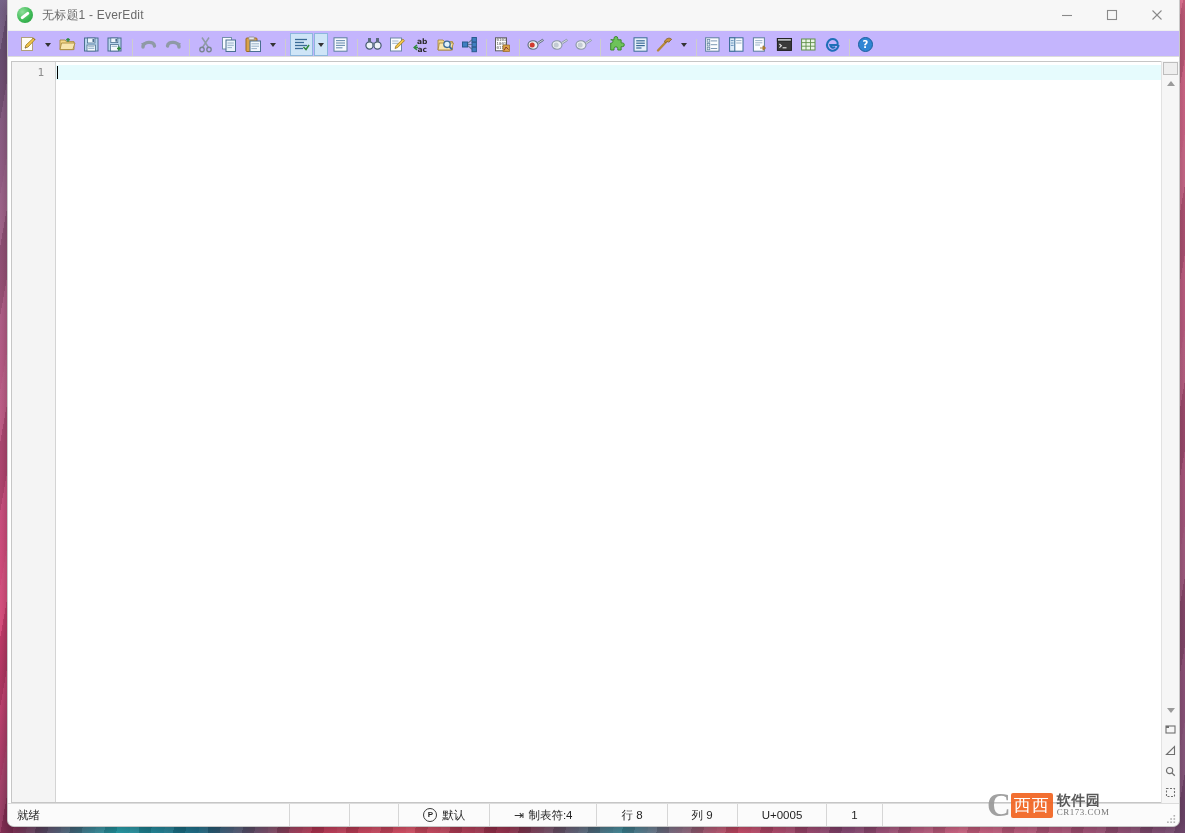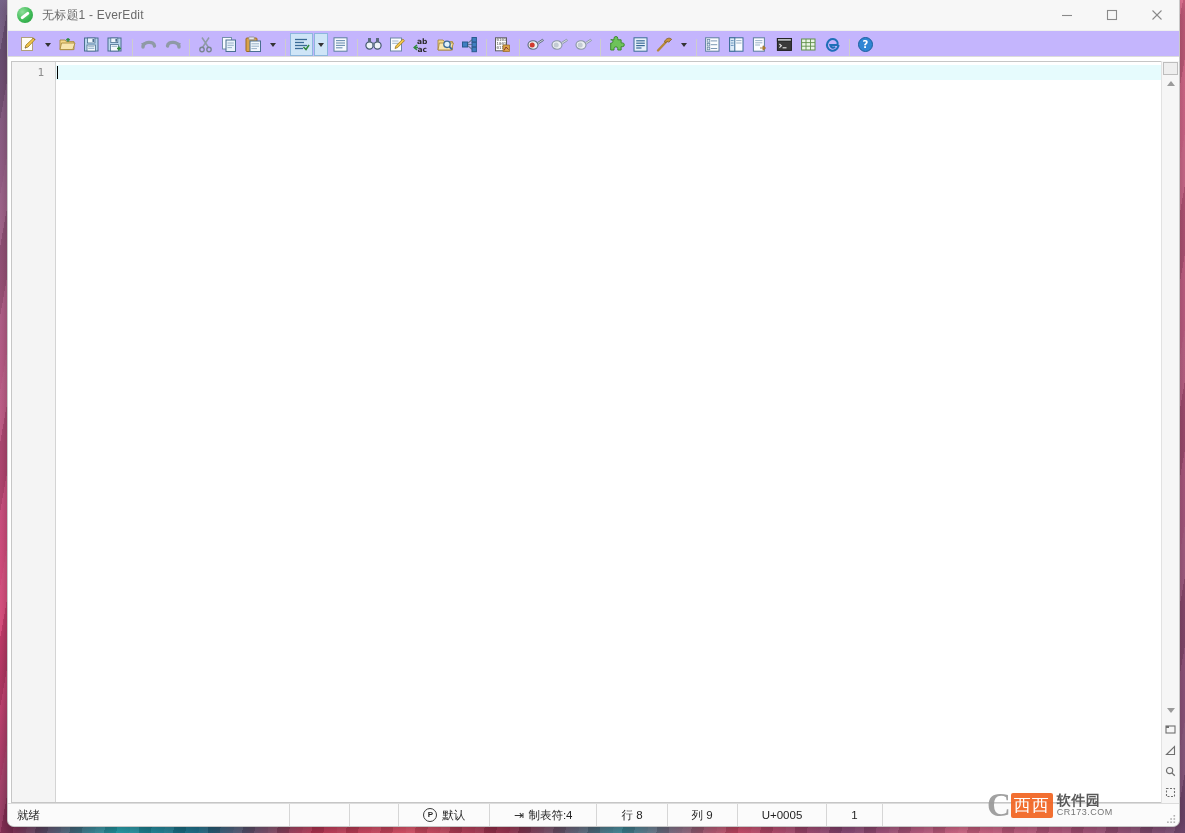--- a/index.html
+++ b/index.html
@@ -243,21 +243,21 @@
     font-size: 17px; font-weight: normal;
     padding: 1px 3px; margin-left: 2px; letter-spacing: 1px;
     border-radius: 2px;
     font-family: "DejaVu Sans", sans-serif;
   }
   #wm-right { margin-left: 4px; line-height: 1.05; }
   #wm-cn {
     font-size: 14px; color: #4d4d4d; font-weight: bold;
     letter-spacing: .5px;
   }
-  #wm-url { font-size: 9px; color: #6b6b6b; letter-spacing: .5px; }
+  #wm-url { font-size: 9px; color: #6b6b6b; letter-spacing: .5px; font-family: Liberation Serif, serif; }
 
   #resize-grip {
     position: absolute; right: 2px; bottom: 1px;
     width: 12px; height: 12px;
   }
 </style>
 </head>
 <body>
 
 <div id="desktop"></div>

